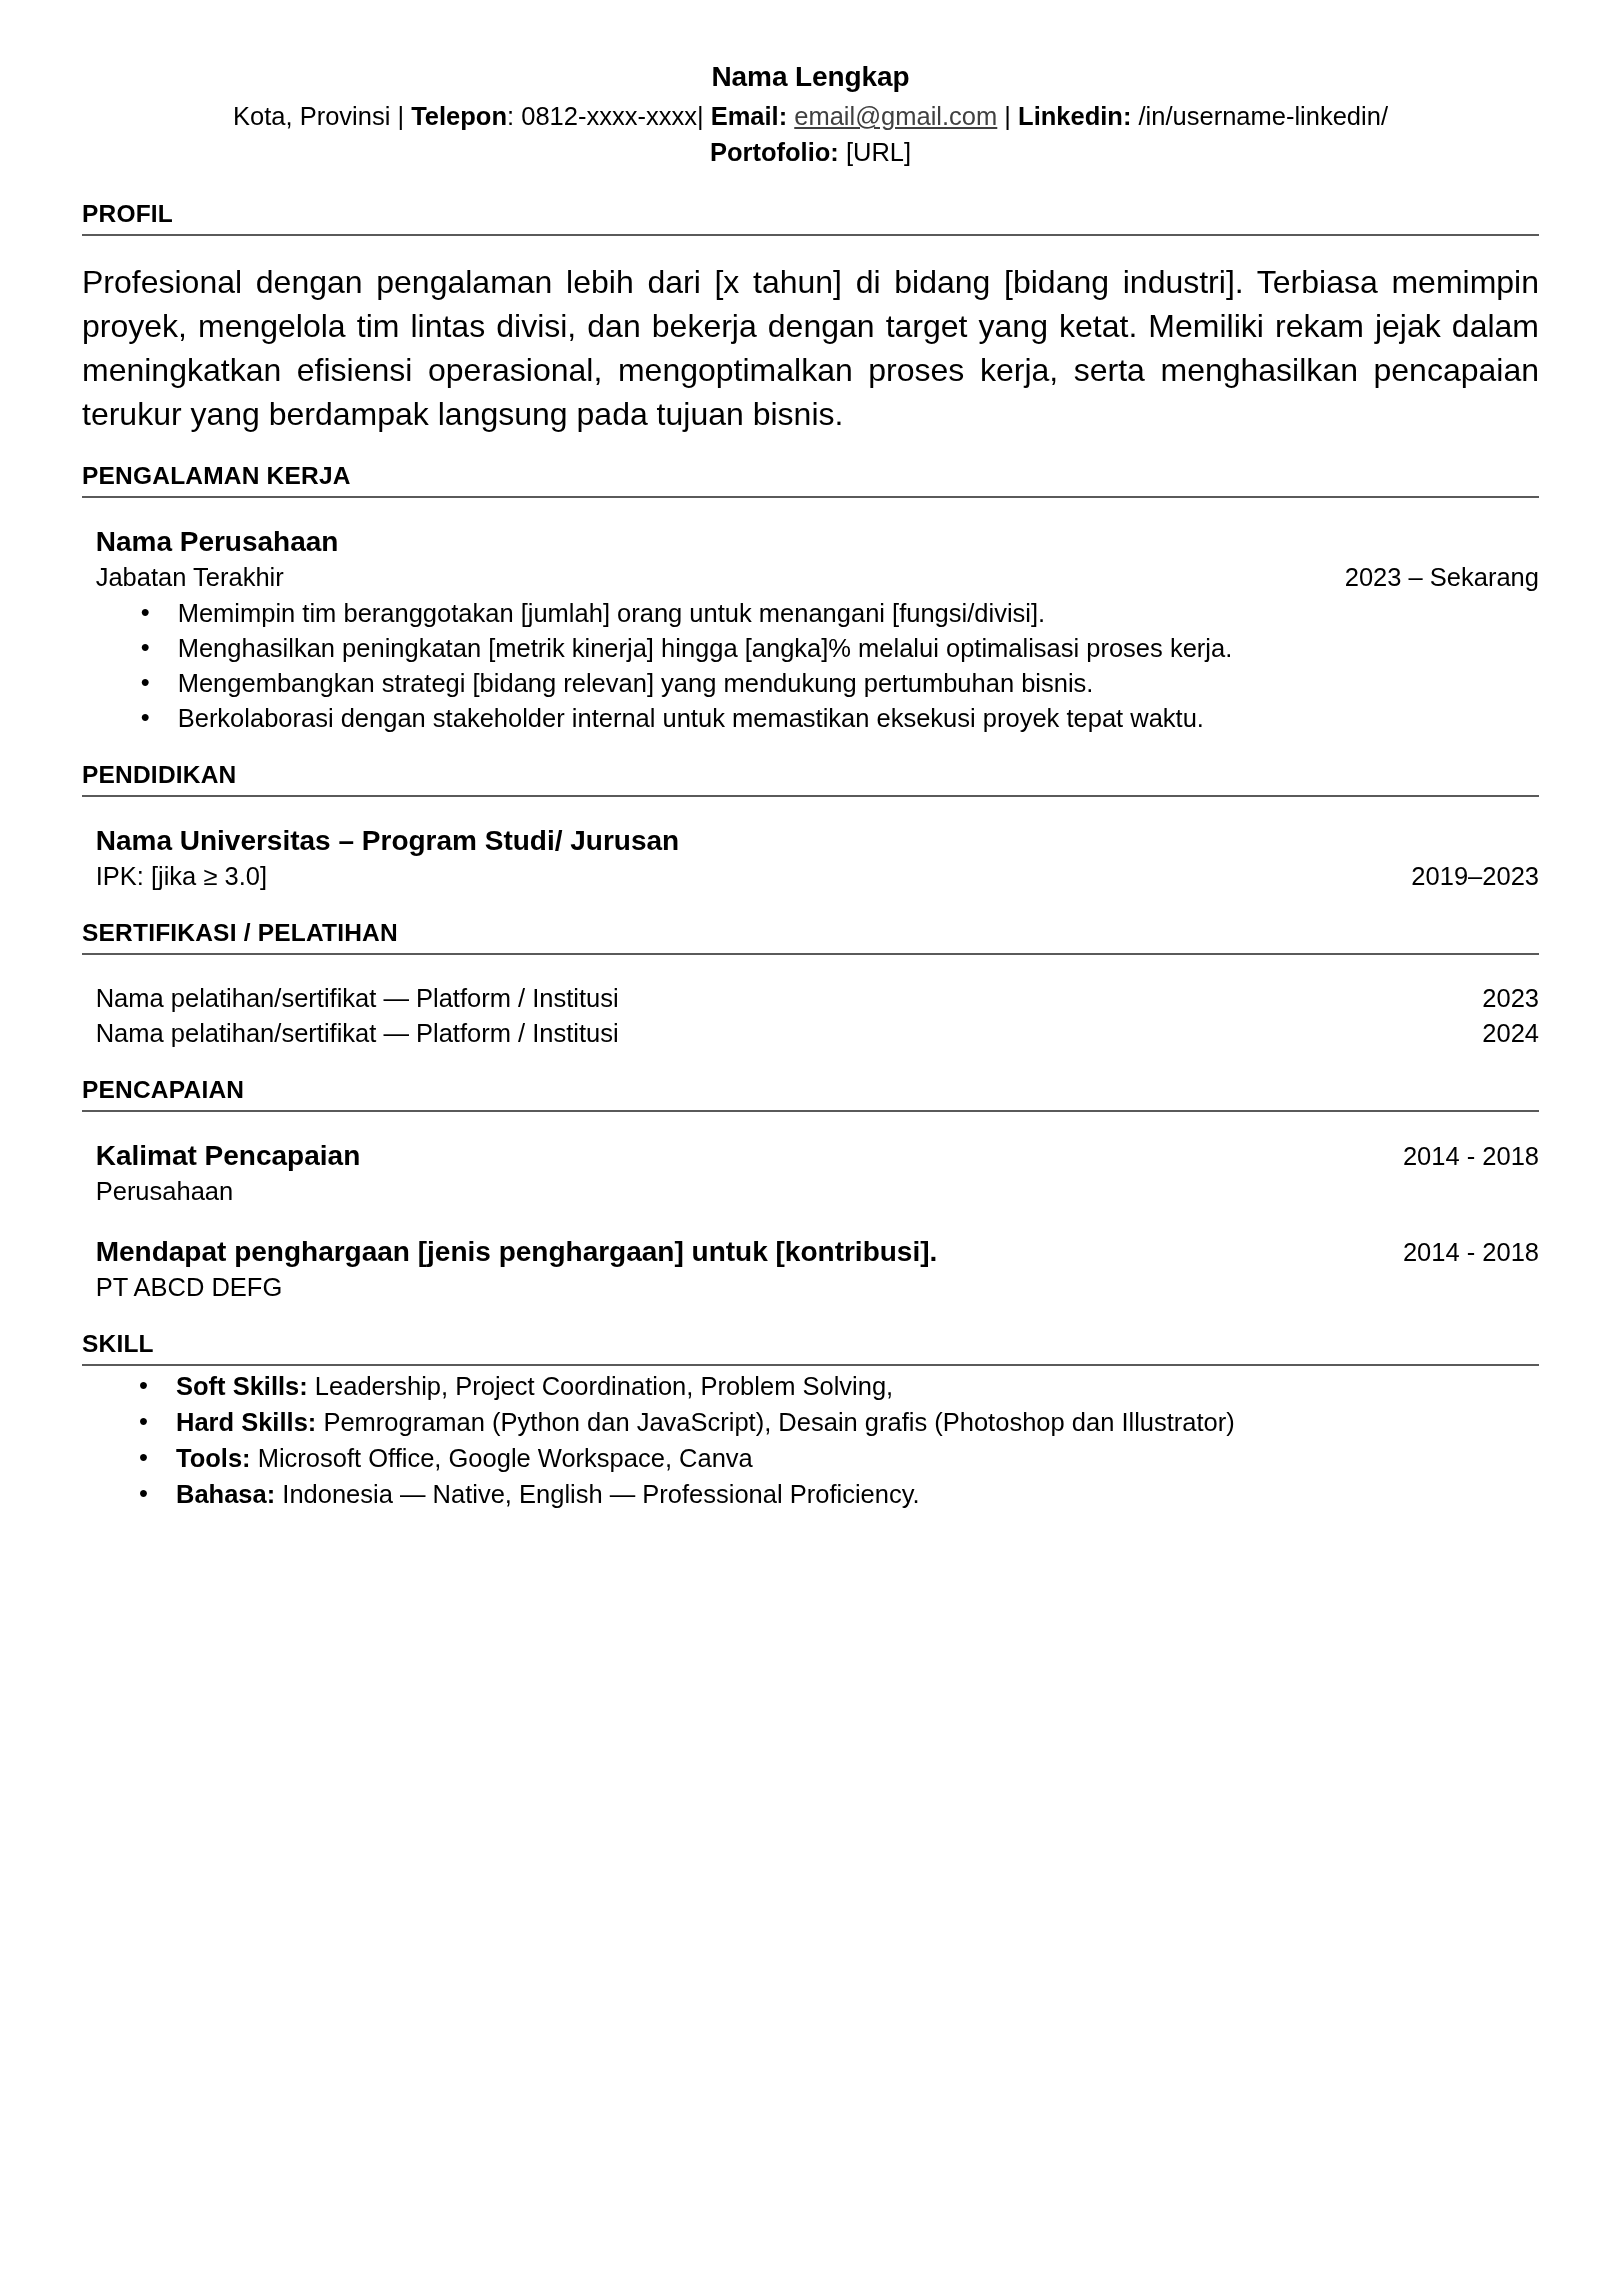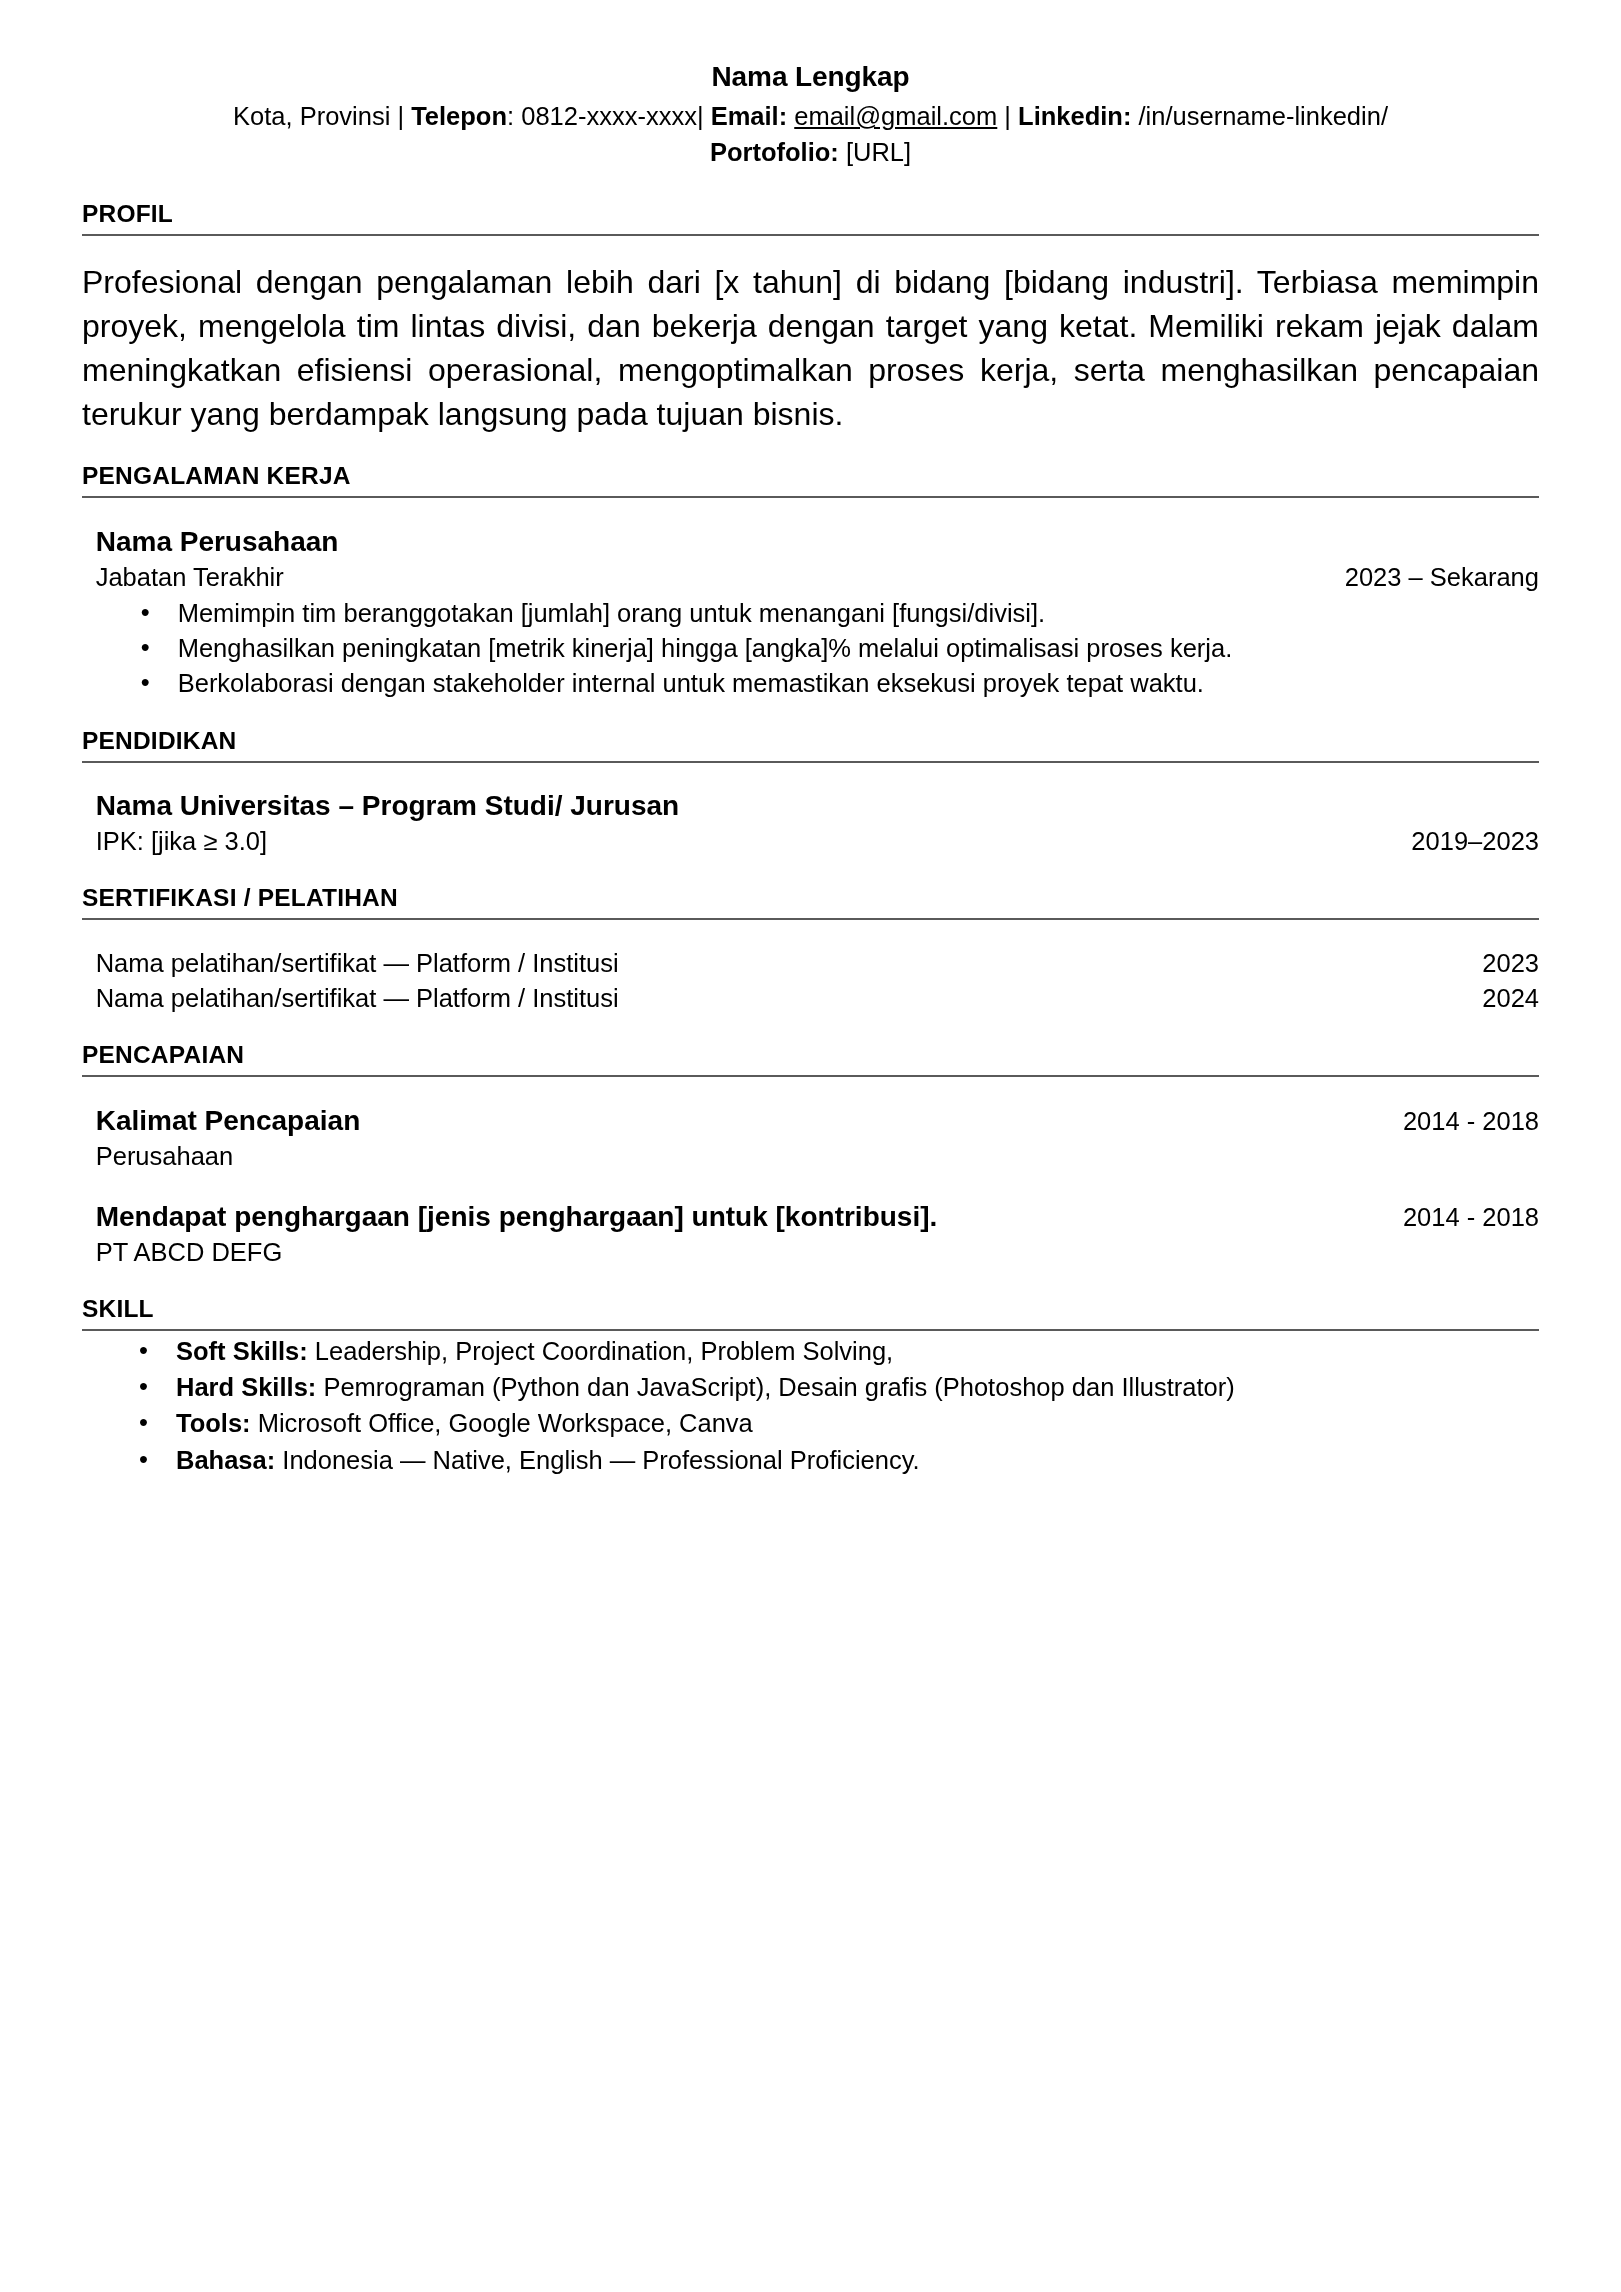--- a/index.html
+++ b/index.html
@@ -35,21 +35,21 @@
     margin: 0 0 2.9px 0;
     letter-spacing: -0.1px;
   }
   .contact-line {
     font-size: 25.5px;
     line-height: 1.42;
     margin: 0;
   }
   .contact-line b { font-weight: bold; }
   .email-link {
-    color: #000000;
+    color: #404040;
     text-decoration: underline;
     margin-top: 44px;
   }
   .portfolio-line {
     font-size: 25.5px;
     line-height: 1.42;
     margin: 0;
   }
 
   
@@ -166,20 +166,21 @@
 
     <div class="entry">
       <div class="entry-title">Nama Perusahaan</div>
       <div class="entry-row">
         <div class="entry-sub">Jabatan Terakhir</div>
         <div class="entry-date">2023 – Sekarang</div>
       </div>
       <ul class="bullets">
         <li>Memimpin tim beranggotakan [jumlah] orang untuk menangani [fungsi/divisi].</li>
         <li>Menghasilkan peningkatan [metrik kinerja] hingga [angka]% melalui optimalisasi proses kerja.</li>
+        <li>Mengembangkan strategi [bidang relevan] yang mendukung pertumbuhan bisnis.</li>
         <li>Berkolaborasi dengan stakeholder internal untuk memastikan eksekusi proyek tepat waktu.</li>
       </ul>
     </div>
   </div>
 
   <div class="section">
     <div class="section-title">PENDIDIKAN</div>
     <div class="rule"></div>
 
     <div class="entry">

